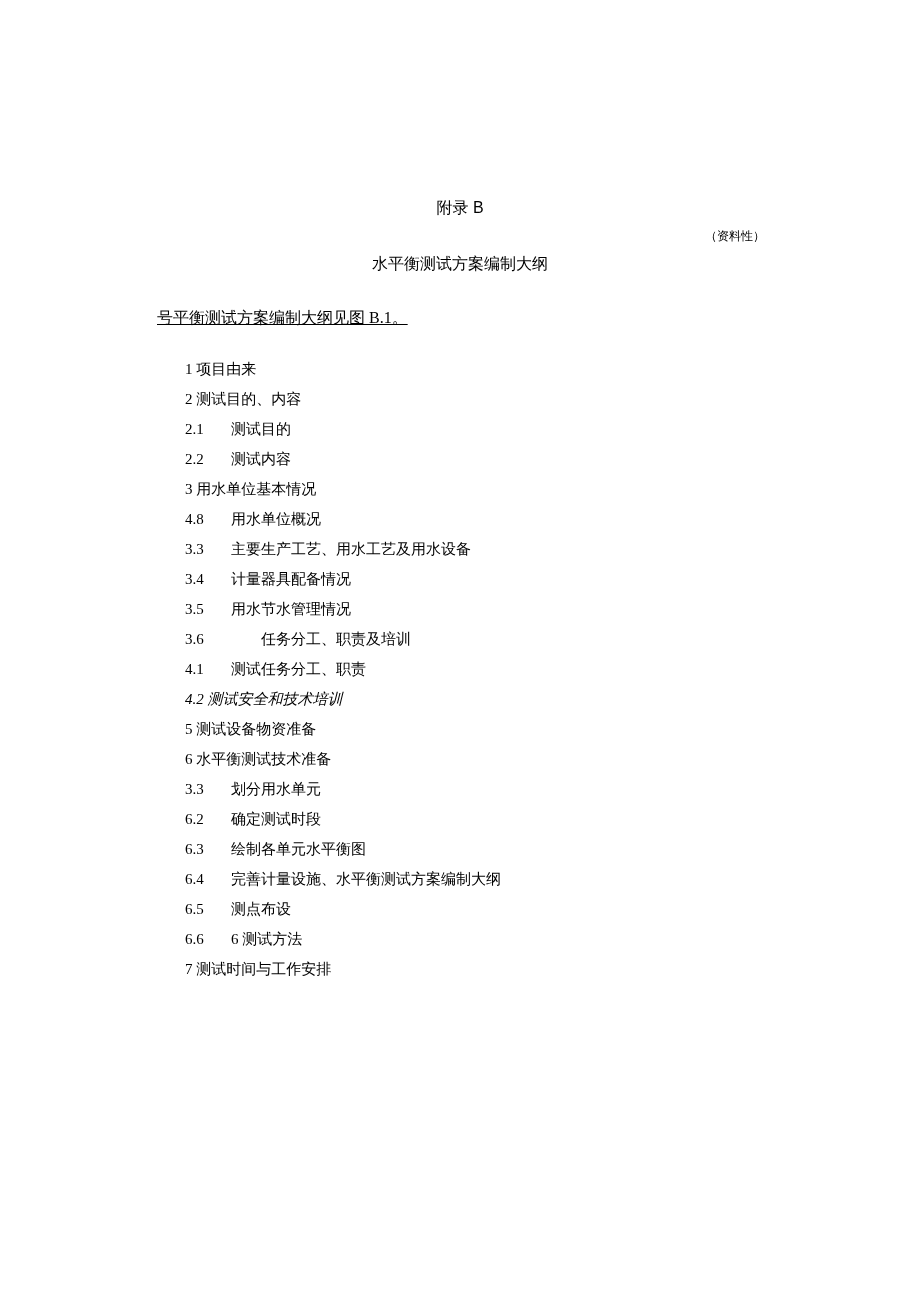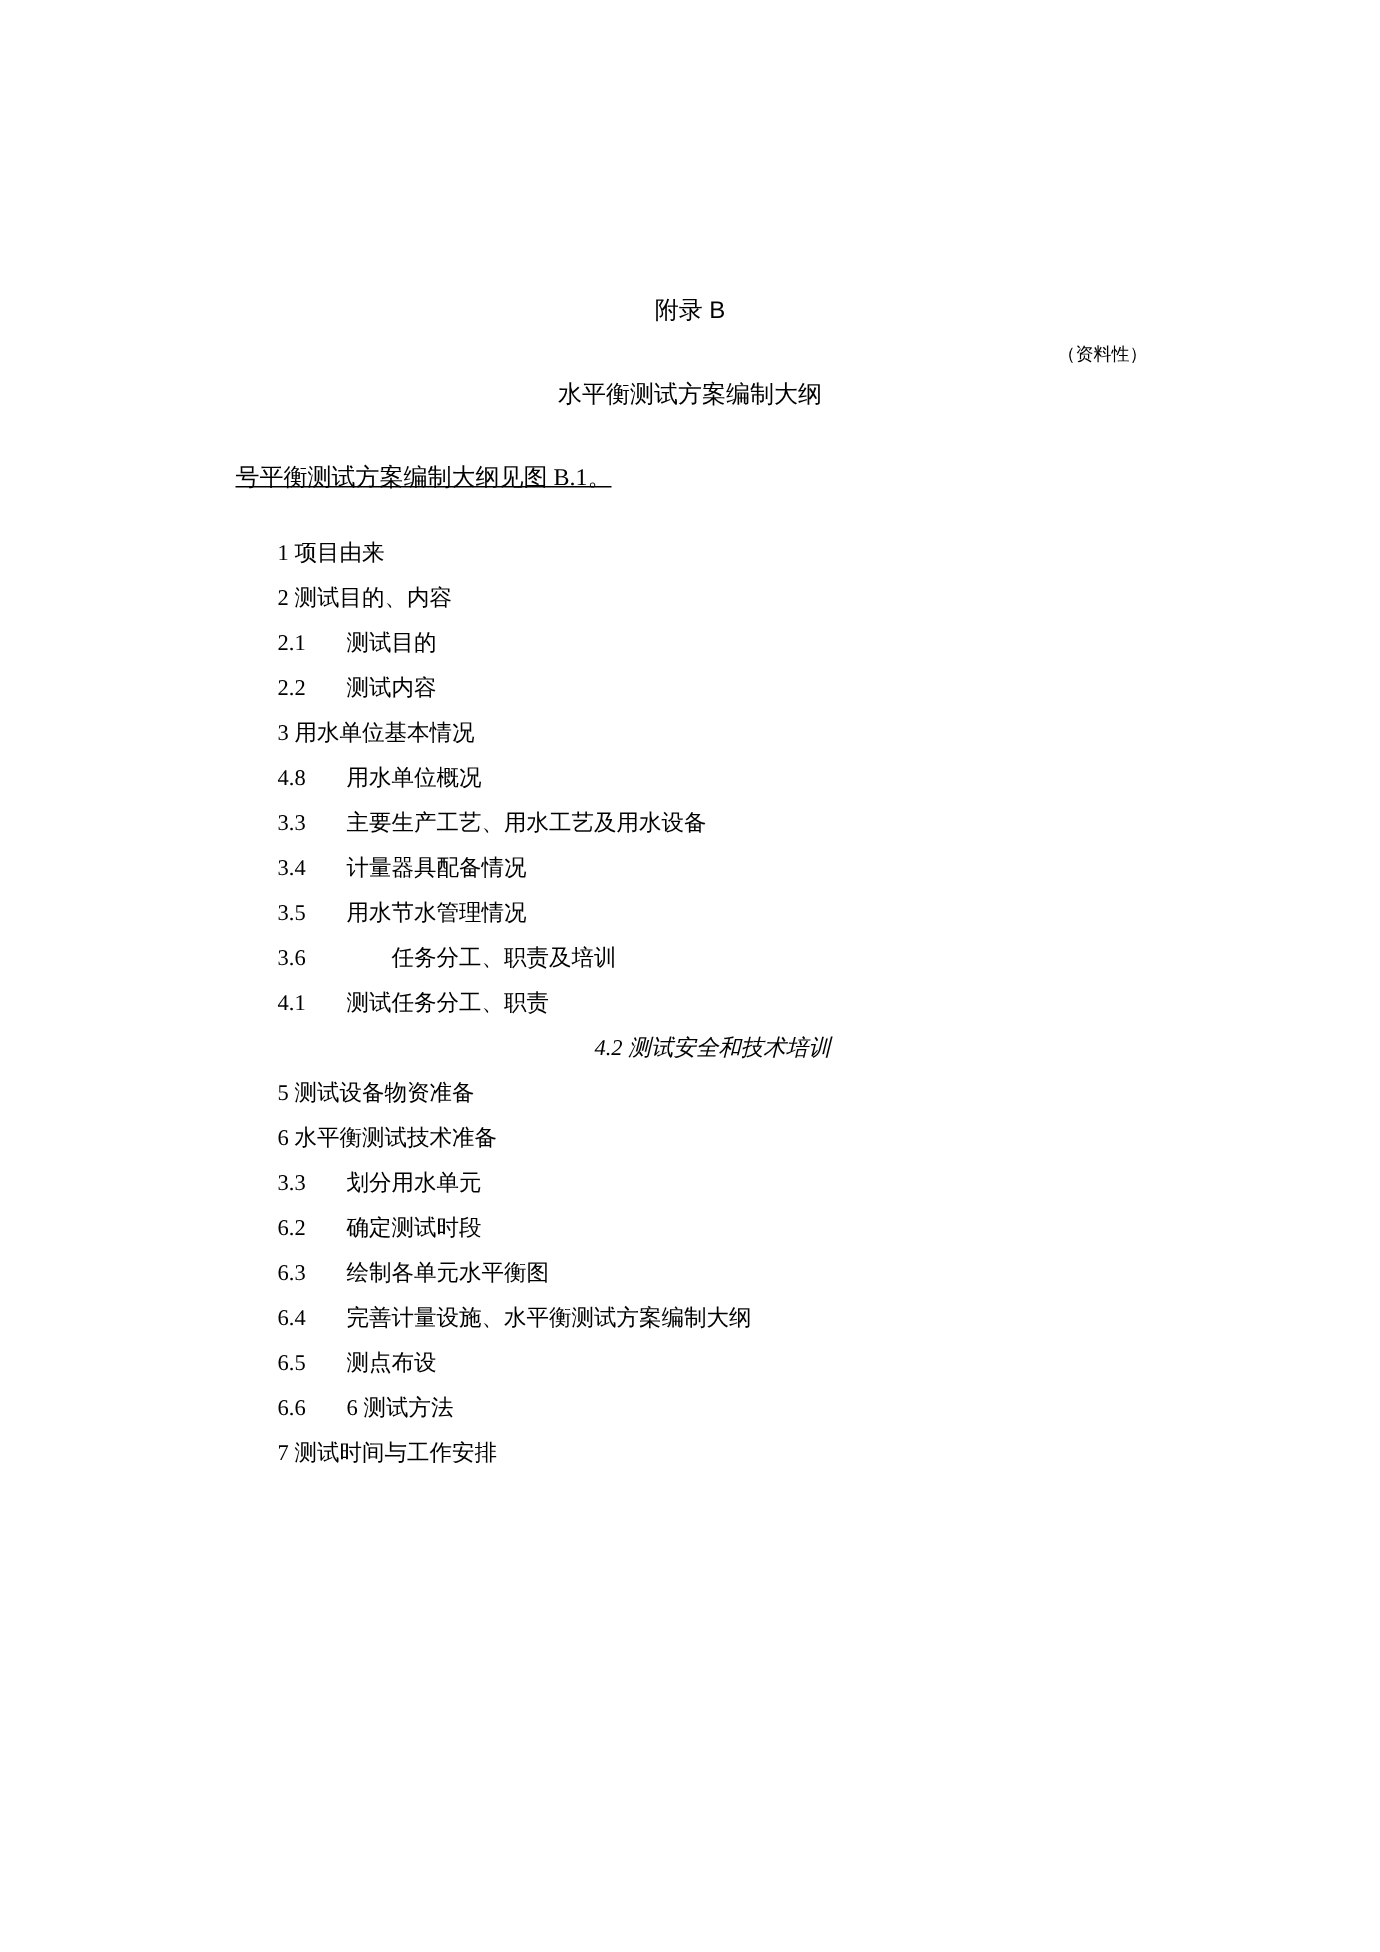--- a/index.html
+++ b/index.html
@@ -49,21 +49,20 @@
     }
     .outline-num {
       display: inline-block;
       min-width: 46px;
     }
     .outline-item.wide-indent .outline-text {
       margin-left: 30px;
     }
     .outline-item.italic {
       font-style: italic;
-      text-align: center;
     }
   </style>
 </head>
 <body>
 
 <div class="header-line">附录 B</div>
 <div class="header-subtitle">（资料性）</div>
 <div class="header-title">水平衡测试方案编制大纲</div>
 
 <div class="intro-line">号平衡测试方案编制大纲见图 B.1。</div>

